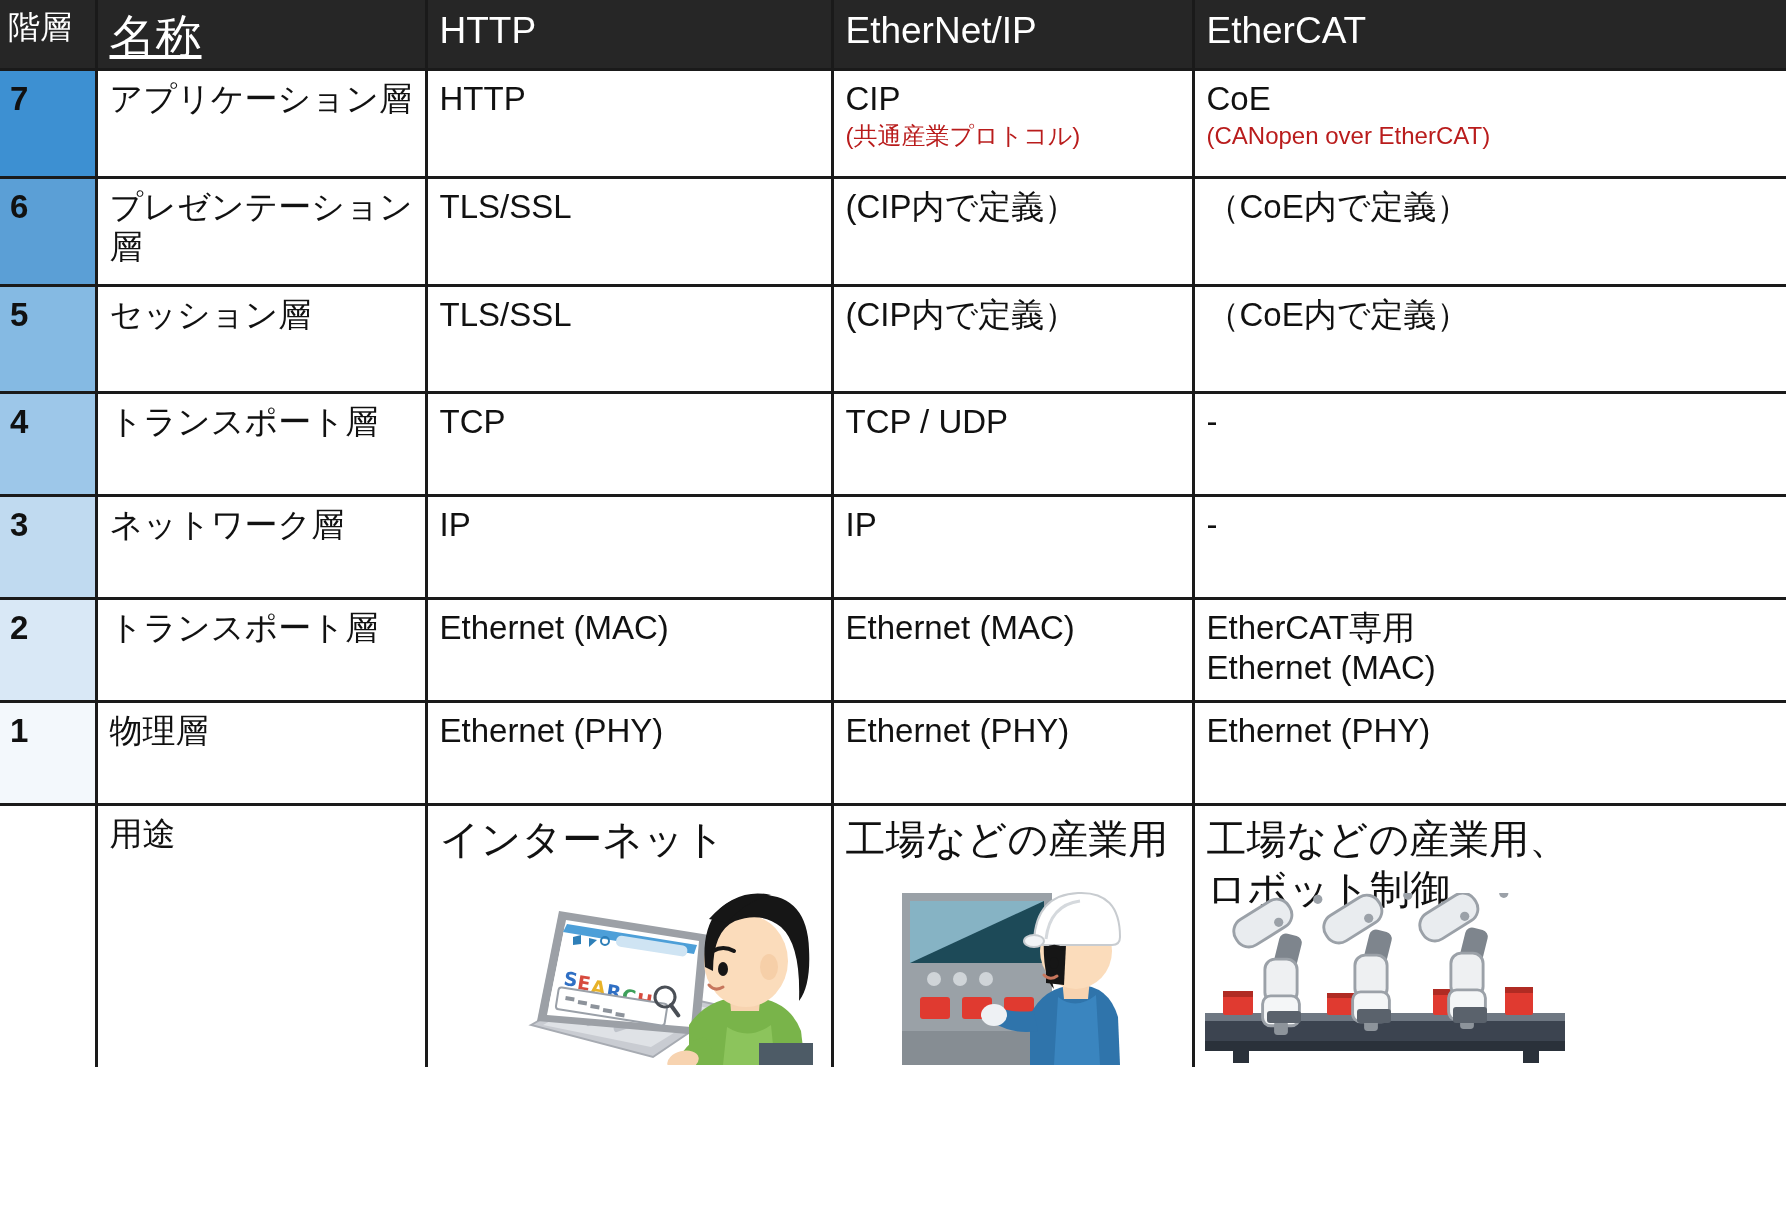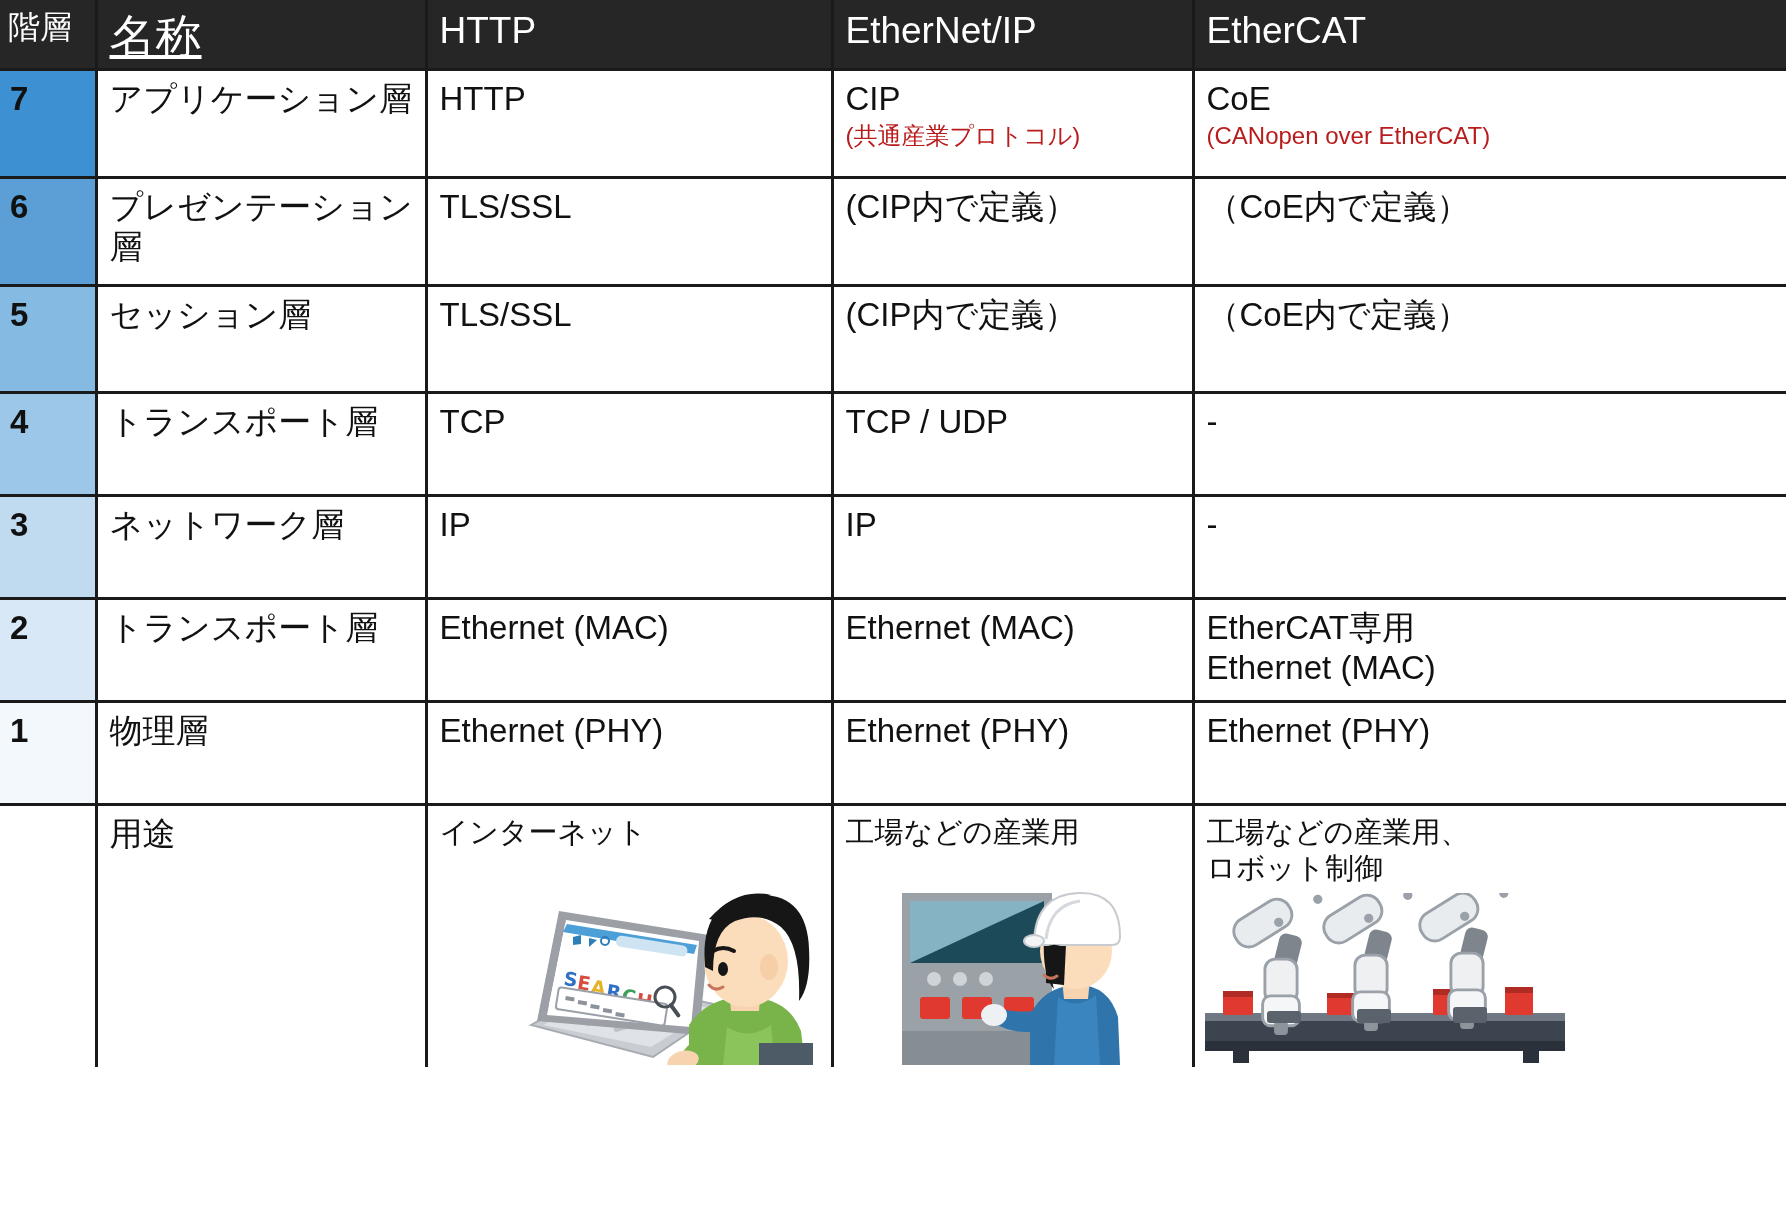--- a/index.html
+++ b/index.html
@@ -77,21 +77,21 @@
   .tint6{background:#5b9fd6;}
   .tint5{background:#85bae3;}
   .tint4{background:#9dc7e9;}
   .tint3{background:#c0daf0;}
   .tint2{background:#d9e8f6;}
   .tint1{background:#f3f8fc;}
   .tint0{background:#ffffff;}
 
   
   .use-cell{position:relative;padding-bottom:0;}
-  .use-label{display:block;font-size:29px;line-height:1.25;}
+  .use-label{display:block;font-size:40px;line-height:1.25;}
   .illus{position:absolute;bottom:0;}
   .illus-net{right:18px;bottom:2px;}
   .illus-fac{left:60px;bottom:2px;}
   .illus-rob{left:10px;bottom:4px;}
   svg{display:block;}
 </style>
 </head>
 <body>
 
 <div class="sheet">

